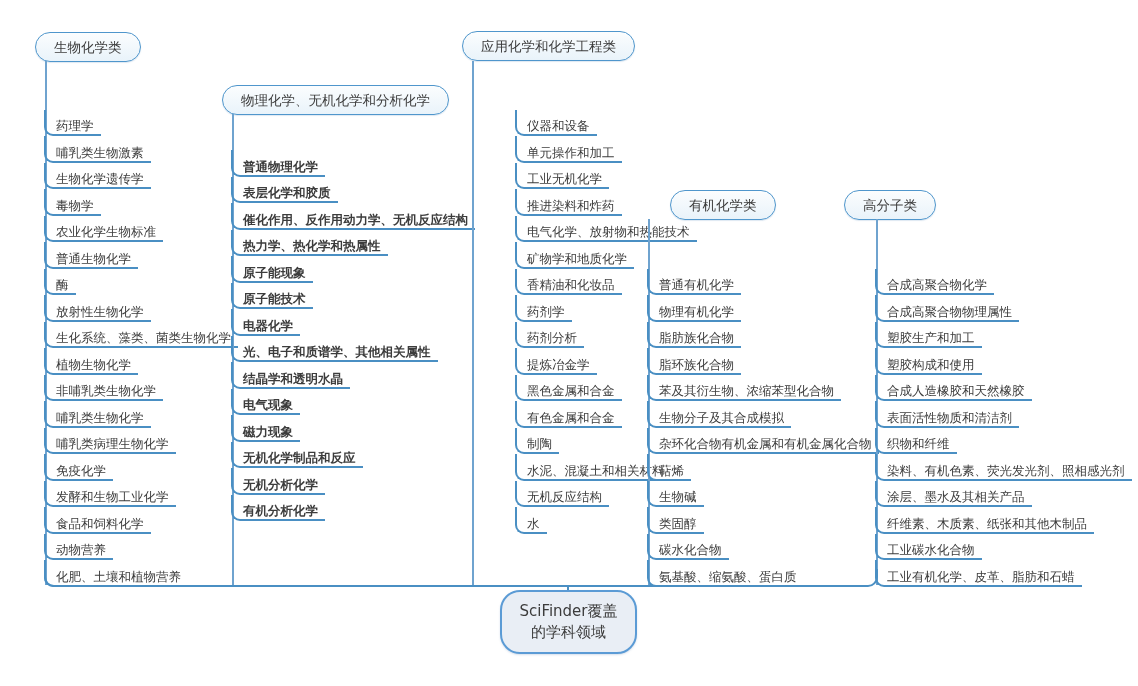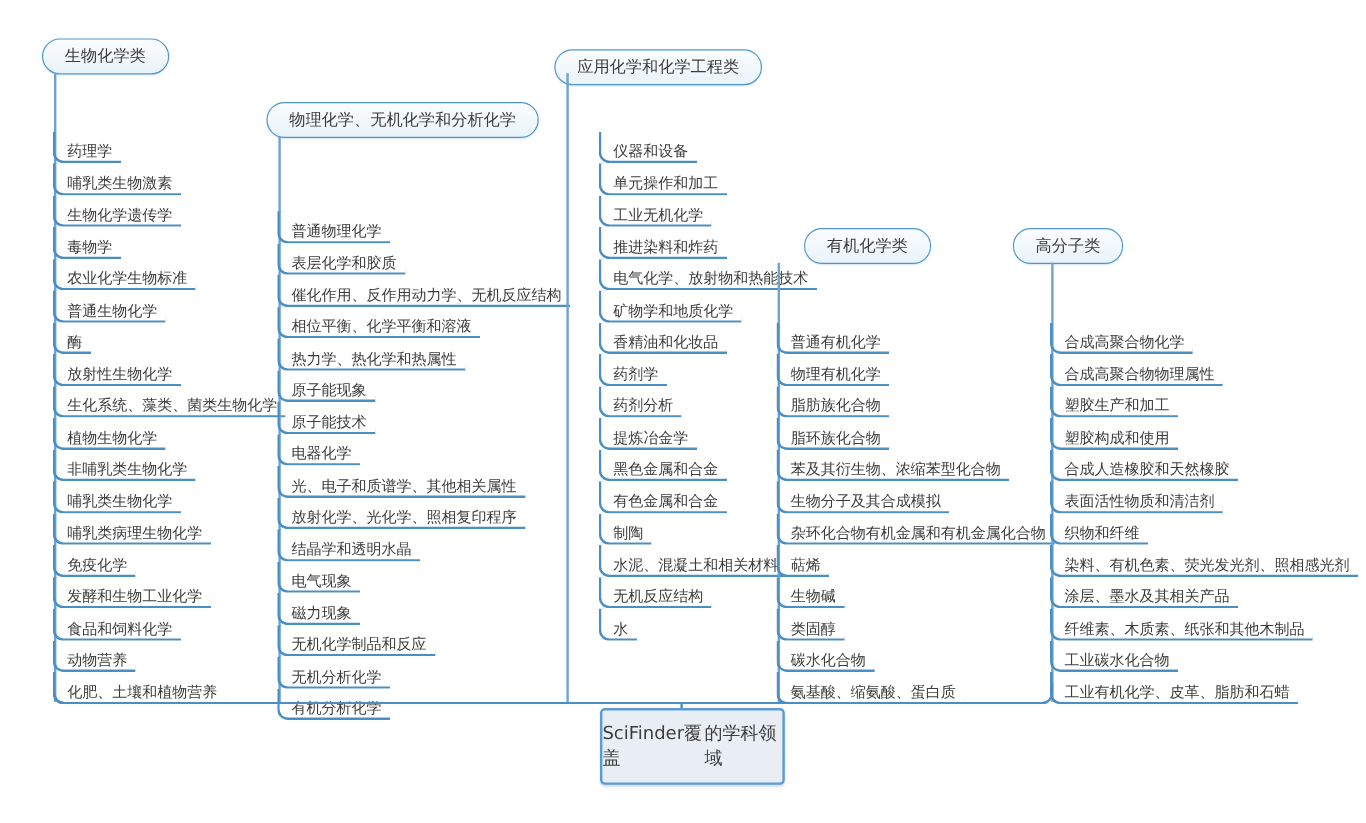--- a/index.html
+++ b/index.html
@@ -50,31 +50,31 @@
     margin-left:-1px;
     white-space:nowrap;
   }
   .leaf span{
     font-size:12.5px;
     line-height:14px;
   }
   
   .cap-b1{left:35px;top:32px;}
   .cap-b2{left:222px;top:85px;}
-  .cap-b3{left:462px;top:41px;text-align:center;}
+  .cap-b3{left:462px;top:31px;text-align:center;}
   .cap-b4{left:670px;top:190px;}
   .cap-b5{left:844px;top:190px;}
   .spine-b1{left:45px;top:61px;height:524px;}
   .spine-b2{left:232px;top:114px;height:471px;}
   .spine-b3{left:472px;top:61px;height:524px;}
   .spine-b4{left:648px;top:219px;height:366px;}
   .spine-b5{left:876px;top:219px;height:366px;}
   .leaves-b1{left:45px;top:109.5px;}
-  .leaves-b2{left:232px;top:176px;}
-  .leaves-b3{left:476px;top:109.5px;padding-left:24px;}
+  .leaves-b2{left:232px;top:150px;font-weight:bold;}
+  .leaves-b3{left:492px;top:109.5px;padding-left:24px;}
   .leaves-b4{left:648px;top:268.5px;}
   .leaves-b5{left:876px;top:268.5px;}
   
   .bottom-rail{
     position:absolute;
     left:44px;top:569px;
     width:834px;height:18px;
     box-sizing:border-box;
     border-bottom:2px solid #4a8fc3;
     border-left:2px solid #4a8fc3;
@@ -85,27 +85,27 @@
   .root-stub{
     position:absolute;
     left:567px;top:586px;
     width:2px;height:5px;
     background:#4a8fc3;
   }
   
   .root-node{
     position:absolute;
     left:500px;top:590px;
-    width:154px;height:64px;
+    width:137px;height:64px;
     box-sizing:border-box;
     border:2px solid #5b9bd5;
-    border-radius:4px;
+    border-radius:20px;
     background:#e9eef5;
     display:flex;
-    flex-direction:row;
+    flex-direction:column;
     align-items:center;
     justify-content:center;
     font-size:15px;
     line-height:21px;
     box-shadow:0 1px 2px rgba(120,150,190,.3);
   }
 </style>
 </head>
 <body>
 
@@ -176,39 +176,33 @@
       <div class="leaf">
         <span>普通物理化学</span>
       </div>
       <div class="leaf">
         <span>表层化学和胶质</span>
       </div>
       <div class="leaf">
         <span>催化作用、反作用动力学、无机反应结构</span>
       </div>
       <div class="leaf">
-        <span>相位平衡、化学平衡和溶液</span>
-      </div>
-      <div class="leaf">
         <span>热力学、热化学和热属性</span>
       </div>
       <div class="leaf">
         <span>原子能现象</span>
       </div>
       <div class="leaf">
         <span>原子能技术</span>
       </div>
       <div class="leaf">
         <span>电器化学</span>
       </div>
       <div class="leaf">
         <span>光、电子和质谱学、其他相关属性</span>
-      </div>
-      <div class="leaf">
-        <span>放射化学、光化学、照相复印程序</span>
       </div>
       <div class="leaf">
         <span>结晶学和透明水晶</span>
       </div>
       <div class="leaf">
         <span>电气现象</span>
       </div>
       <div class="leaf">
         <span>磁力现象</span>
       </div>

